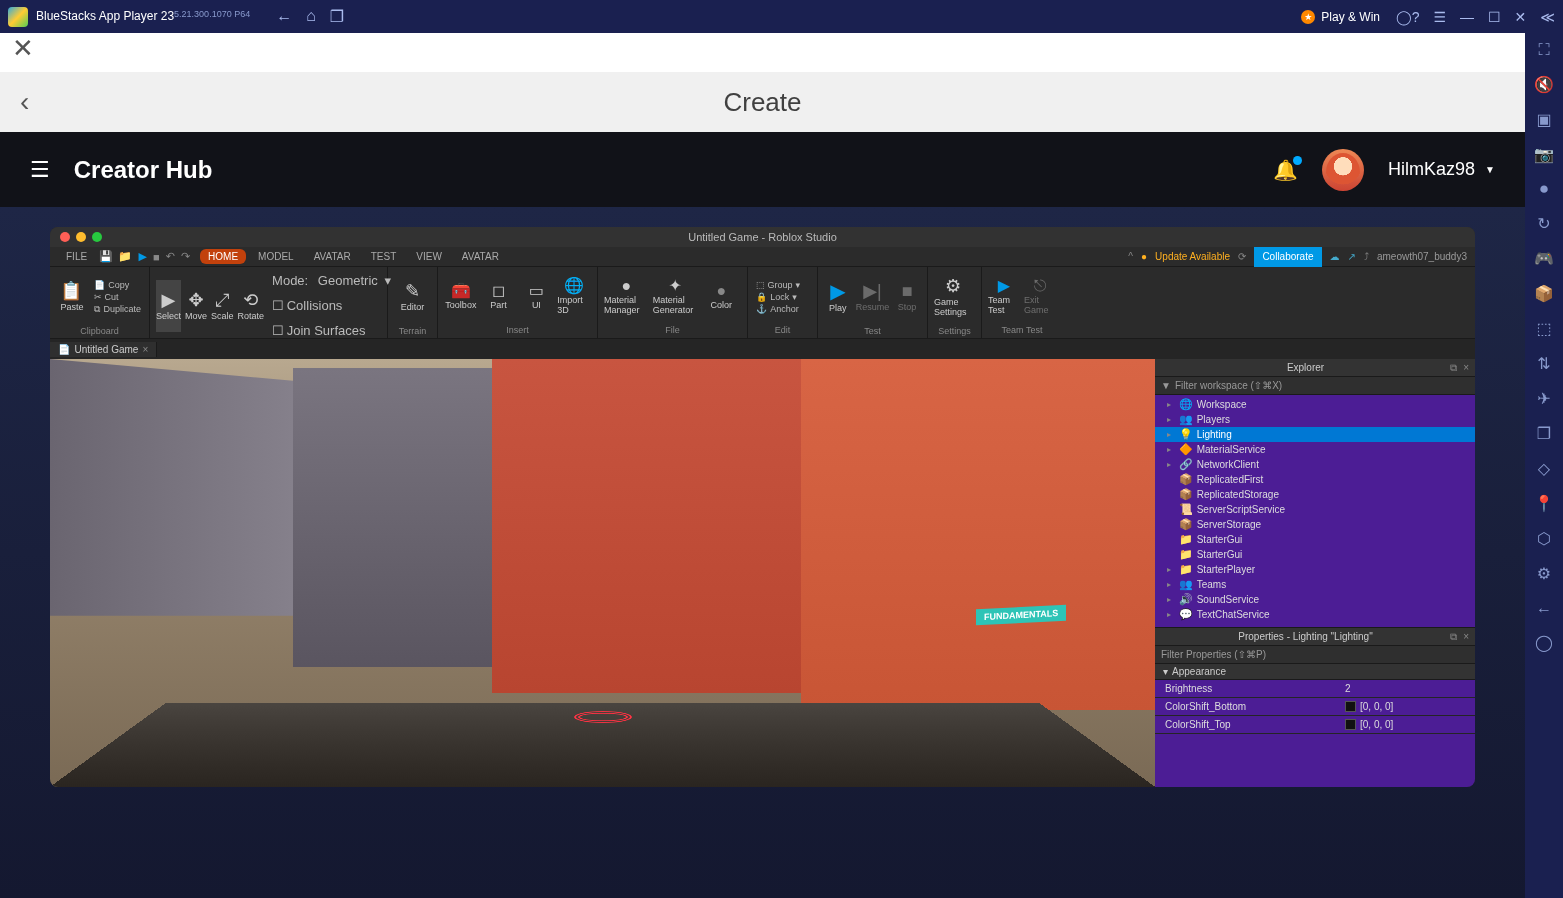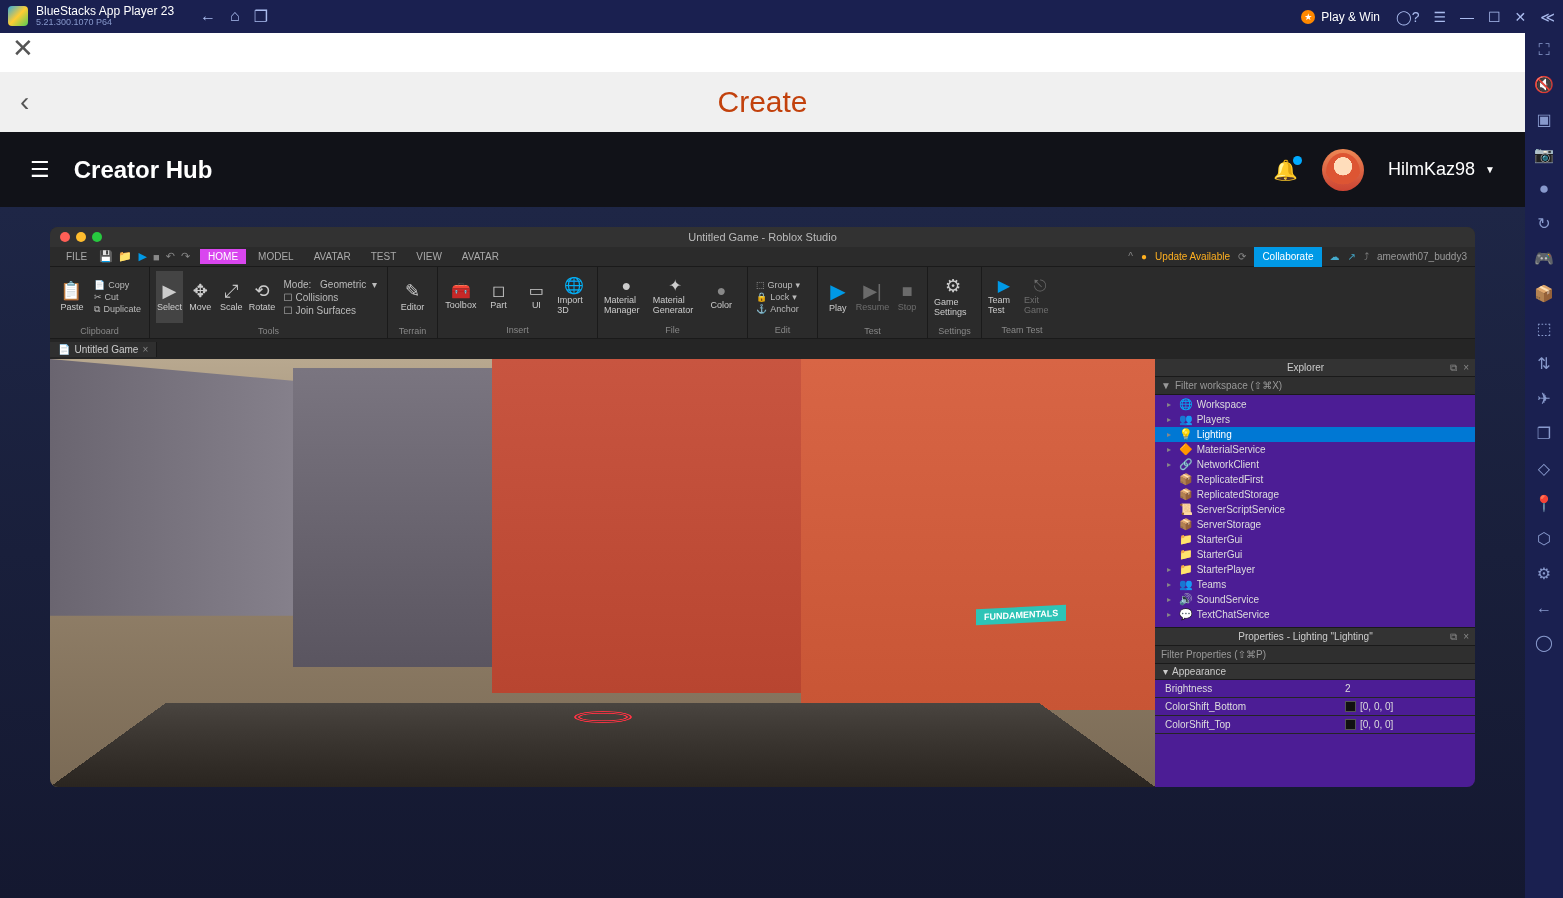--- a/index.html
+++ b/index.html
@@ -1,20 +1,20 @@
 <!DOCTYPE html>
 <html><head>
 <meta charset="utf-8">
 <style>
 *{margin:0;padding:0;box-sizing:border-box;font-family:-apple-system,BlinkMacSystemFont,"Segoe UI",Arial,sans-serif}
 body{background:#0a0e27;overflow:hidden;width:1563px;height:898px;position:relative}
 .bs-titlebar{height:33px;background:#1a2050;display:flex;align-items:center;padding:0 8px;color:#fff;justify-content:space-between}
 .bs-left{display:flex;align-items:center;gap:8px}
 .bs-logo{width:20px;height:20px;background:linear-gradient(135deg,#3ad,#fc3,#5c5);border-radius:4px}
-.bs-title-group{display:flex;flex-direction:column;line-height:1.1}
+.bs-title-group{display:flex;line-height:1.1}
 .bs-title{font-size:12px;color:#fff}
 .bs-version{font-size:9px;color:#8899cc}
 .bs-nav-icons{display:flex;gap:14px;margin-left:18px;color:#aabbee}
 .bs-nav-icons span{font-size:16px;cursor:pointer}
 .bs-right{display:flex;align-items:center;gap:16px}
 .play-win{display:flex;align-items:center;gap:6px;font-size:12px;color:#fff}
 .pw-icon{width:14px;height:14px;background:#f80;border-radius:50%;display:flex;align-items:center;justify-content:center;font-size:9px}
 .bs-win-controls{display:flex;gap:14px;color:#aabbee;font-size:14px}
 .bs-win-controls span{cursor:pointer}
 
@@ -22,21 +22,21 @@
 .content{flex:1;background:#fff;overflow:hidden;display:flex;flex-direction:column}
 .right-sidebar{width:38px;background:#1a2050;display:flex;flex-direction:column;align-items:center;padding-top:8px;gap:16px;color:#8899cc}
 .right-sidebar span{font-size:16px;cursor:pointer}
 
 .status-bar{height:38px;background:#fbfbfb;display:flex;align-items:center;padding:0 12px;gap:18px;color:#222}
 .status-time{font-size:16px;font-weight:500}
 .status-close{font-size:26px;color:#555;cursor:pointer;margin-top:4px}
 
 .create-bar{height:60px;background:#f0f0f0;display:flex;align-items:center;padding:0 20px;position:relative}
 .create-back{font-size:28px;color:#555;cursor:pointer}
-.create-title{position:absolute;left:50%;transform:translateX(-50%);font-size:30px;color:#c2410c}
+.create-title{position:absolute;left:50%;transform:translateX(-50%);font-size:26px;color:#404040}
 
 .creator-hub-bar{height:75px;background:#111218;display:flex;align-items:center;justify-content:space-between;padding:0 30px;color:#fff}
 .ch-left{display:flex;align-items:center;gap:24px}
 .hamburger{font-size:22px;cursor:pointer}
 .ch-title{font-size:24px;font-weight:700}
 .ch-right{display:flex;align-items:center;gap:24px}
 .bell{position:relative;font-size:20px;cursor:pointer}
 .bell-dot{position:absolute;top:-2px;right:-4px;width:9px;height:9px;background:#0af;border-radius:50%}
 .avatar{width:42px;height:42px;border-radius:50%;background:linear-gradient(#e85,#c43);overflow:hidden;position:relative}
 .avatar::after{content:"";position:absolute;inset:4px 4px 0 4px;background:radial-gradient(circle at 50% 35%,#fdb 0 30%,#d53 31% 60%,transparent 61%);border-radius:50%}
@@ -48,40 +48,40 @@
 .studio-window{width:100%;height:560px;background:#2b2b2b;border-radius:8px;overflow:hidden;display:flex;flex-direction:column;font-size:11px;color:#ccc}
 .sw-titlebar{height:20px;background:#323232;display:flex;align-items:center;padding:0 10px;position:relative}
 .sw-dots{display:flex;gap:6px}
 .sw-dot{width:10px;height:10px;border-radius:50%}
 .sw-red{background:#ff5f56}.sw-yellow{background:#ffbd2e}.sw-green{background:#27c93f}
 .sw-title{position:absolute;left:50%;transform:translateX(-50%);font-size:11px;color:#bbb}
 
 .sw-menubar{height:20px;background:#2b2b2b;display:flex;align-items:center;padding:0 8px;gap:4px;border-bottom:1px solid #1a1a1a;justify-content:space-between}
 .sw-menu-left{display:flex;align-items:center;gap:4px}
 .sw-menu-item{padding:2px 8px;font-size:10px;color:#aaa;cursor:pointer}
-.sw-menu-item.active{background:#d946ef;color:#fff;border-radius:0}
+.sw-menu-item.active{background:#c2410c;color:#fff;border-radius:6px}
 .sw-menu-icons{display:flex;gap:6px;align-items:center;margin-right:6px}
 .sw-menu-icons span{font-size:11px;color:#888}
 .sw-menu-right{display:flex;align-items:center;gap:8px;font-size:10px}
 .update-avail{color:#ffb020;font-size:10px}
 .collaborate-btn{background:#0099e6;color:#fff;padding:17px 8px;border-radius:5px;font-size:10px;cursor:pointer}
 .sw-user{color:#999;font-size:10px}
 
 .sw-ribbon{height:72px;background:#2b2b2b;display:flex;border-bottom:1px solid #1a1a1a}
 .ribbon-group{border-right:1px solid #1a1a1a;display:flex;flex-direction:column;padding:2px 4px}
 .rg-content{flex:1;display:flex;align-items:center;gap:4px;padding:2px}
 .rg-label{font-size:9px;color:#888;text-align:center;padding:1px 0}
 .rg-vert{display:flex;flex-direction:column;gap:2px;font-size:9px;color:#bbb;padding:2px}
 .rg-vert div{display:flex;align-items:center;gap:3px;white-space:nowrap;cursor:pointer}
 .tool-btn{display:flex;flex-direction:column;align-items:center;justify-content:center;width:38px;height:52px;gap:2px;cursor:pointer;font-size:9px;color:#ccc}
 .tool-btn.sel{background:#444}
 .tool-icon{font-size:18px;line-height:1}
 .tool-btn-small{display:flex;flex-direction:column;align-items:center;gap:1px;width:44px;font-size:9px;color:#ccc;cursor:pointer}
 .tool-btn-small .tool-icon{font-size:16px}
-.rg-options{display:flex;flex-direction:column;gap:2px;font-size:10px;color:#bbb;padding:2px 4px}
+.rg-options{display:flex;flex-direction:column;gap:10px;font-size:13px;color:#bbb;padding:2px 4px}
 .rg-options div{display:flex;align-items:center;gap:3px;white-space:nowrap}
 .play-icon{color:#0099e6;font-size:20px}
 
 .sw-tabbar{height:20px;background:#252525;display:flex;align-items:center}
 .sw-tab{display:flex;align-items:center;gap:4px;padding:2px 8px;background:#2f2f2f;font-size:10px;color:#ccc;border-right:1px solid #1a1a1a}
 .tab-close{font-size:10px;color:#888;cursor:pointer}
 
 .sw-body{flex:1;display:flex;overflow:hidden}
 .viewport{flex:1;background:linear-gradient(180deg,#b8a88f 0%,#9a8870 35%,#7a6a55 100%);position:relative;overflow:hidden}
 .bld{position:absolute}

